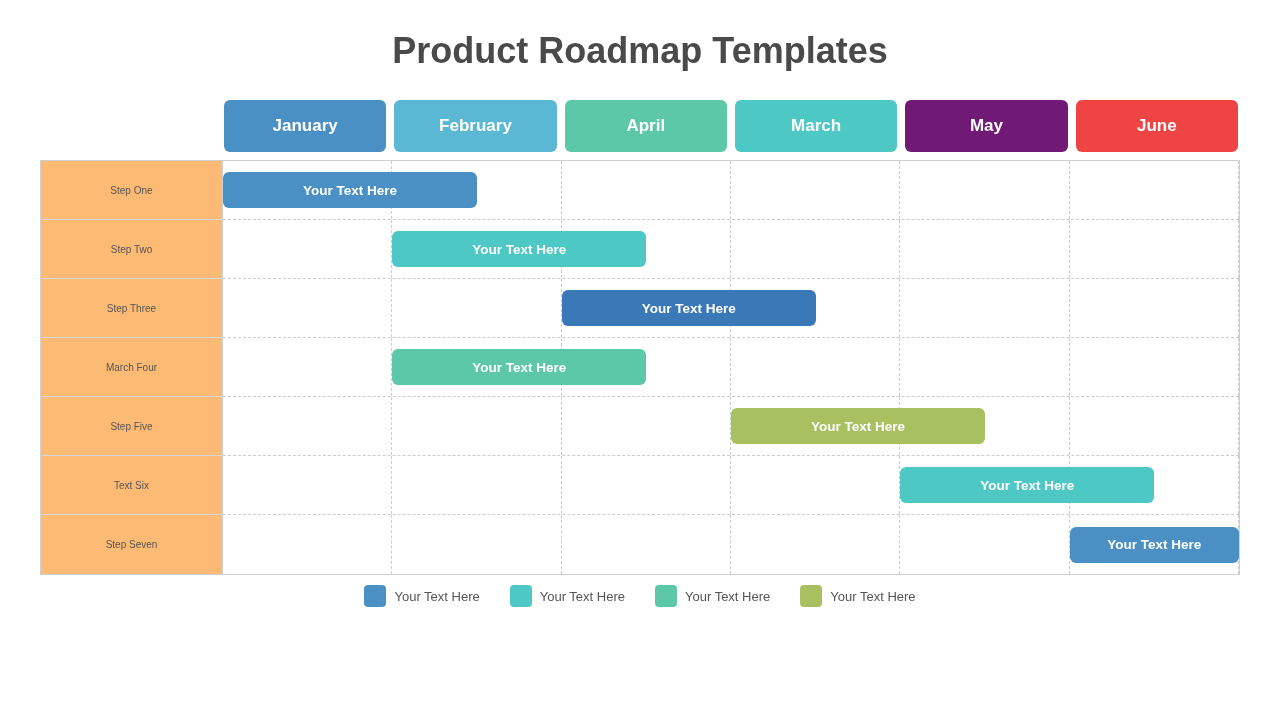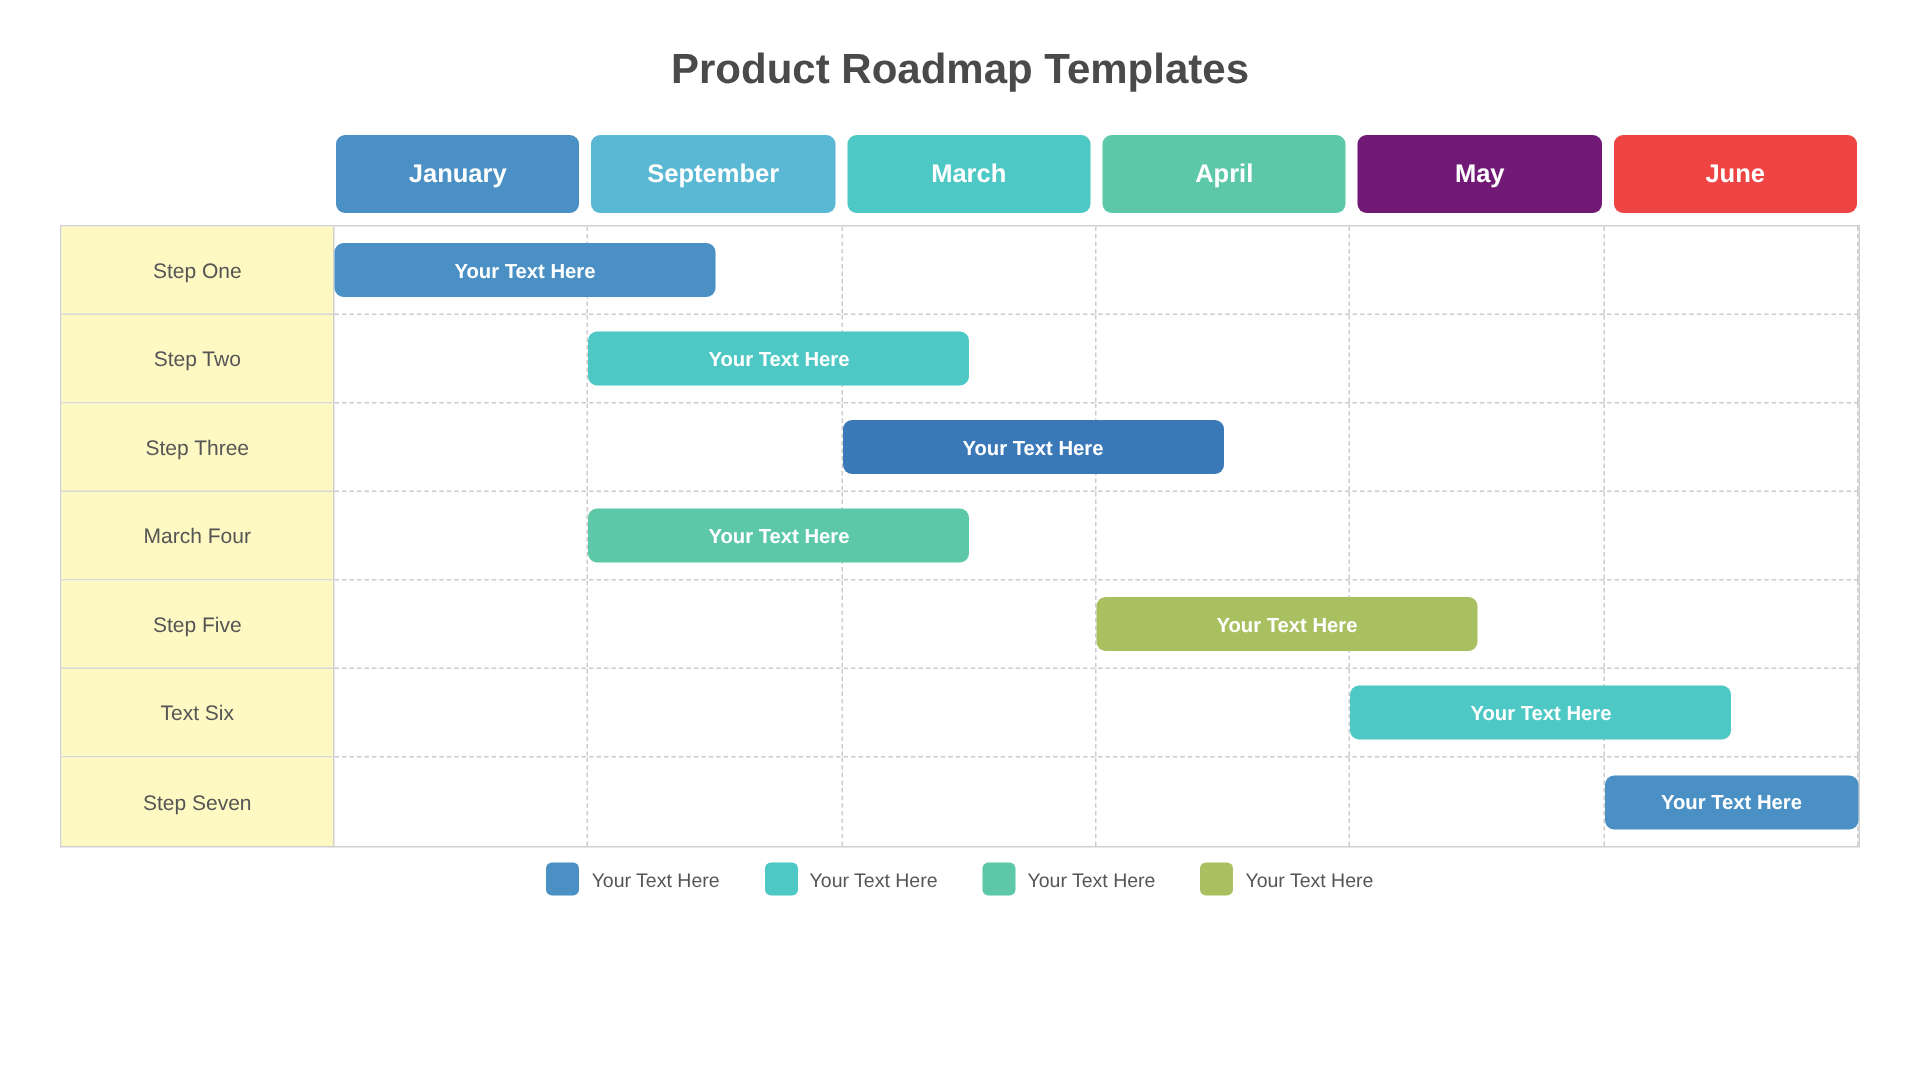--- a/index.html
+++ b/index.html
@@ -8,21 +8,21 @@
       font-family: 'Segoe UI', Arial, sans-serif;
       width: 1280px;
       height: 720px;
       overflow: hidden;
       display: flex;
       flex-direction: column;
       align-items: center;
       padding: 20px 40px;
     }
     .page-title {
-      font-size: 28px;
+      font-size: 36px;
       font-weight: 700;
       color: #4a4a4a;
       text-align: center;
       margin-bottom: 28px;
       margin-top: 10px;
     }
     .month-cell {
       flex: 1;
       height: 52px;
       display: flex;
@@ -50,24 +50,24 @@
     .steps-column {
       width: 182px;
       flex-shrink: 0;
       border-right: 1.5px solid #d0d0d0;
     }
     .step-label {
       height: 59px;
       display: flex;
       align-items: center;
       justify-content: center;
-      font-size: 14px;
+      font-size: 10px;
       color: #555;
       border-bottom: 1px solid #d8d8d8;
-      background: #fef9c3;
+      background: #fdba74;
     }
     .step-label:last-child { border-bottom: none; }
 
     .grid-area {
       flex: 1;
       display: flex;
       flex-direction: column;
     }
     .grid-row {
       display: flex;
@@ -132,23 +132,23 @@
 </head>
 <body>
 
 <h1 class="page-title">Product Roadmap Templates</h1>
 
 <div style="display:flex; flex-direction:column; width:100%;">
 
   <div style="display:flex; margin-left:182px;">
     <div id="months-row" style="display:flex; flex:1; gap:4px;">
         <div class="month-cell month-jan">January</div>
-        <div class="month-cell month-feb">September</div>
+        <div class="month-cell month-feb">February</div>
+        <div class="month-cell month-apr">April</div>
         <div class="month-cell month-mar">March</div>
-        <div class="month-cell month-apr">April</div>
         <div class="month-cell month-may">May</div>
         <div class="month-cell month-jun">June</div>
       </div>
   </div>
 
   <div class="roadmap-container" style="margin-top:8px;">
     <div class="steps-column" id="steps-col">
         <div class="step-label">Step One</div>
         <div class="step-label">Step Two</div>
         <div class="step-label">Step Three</div>

